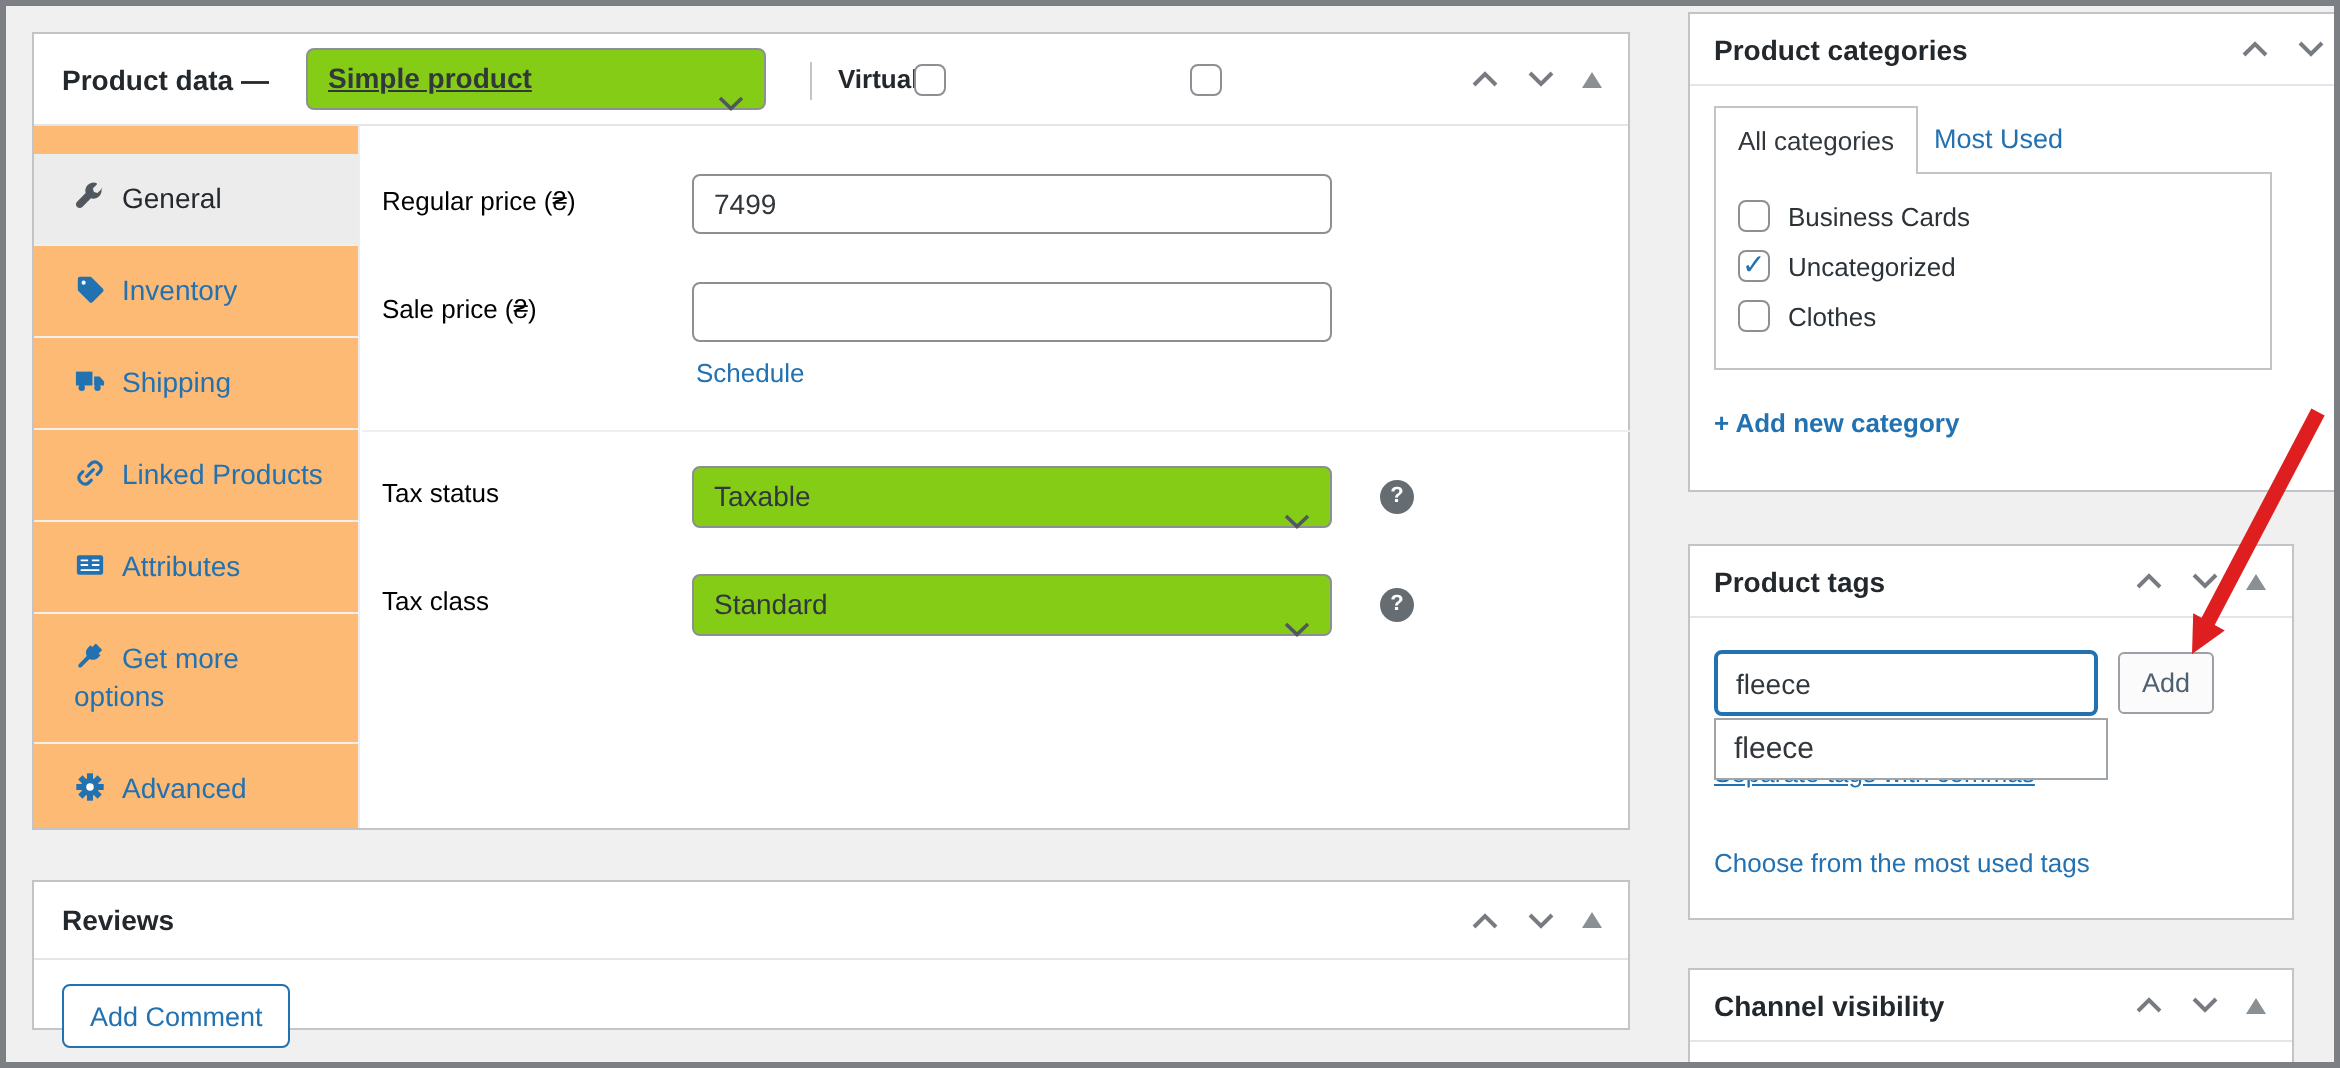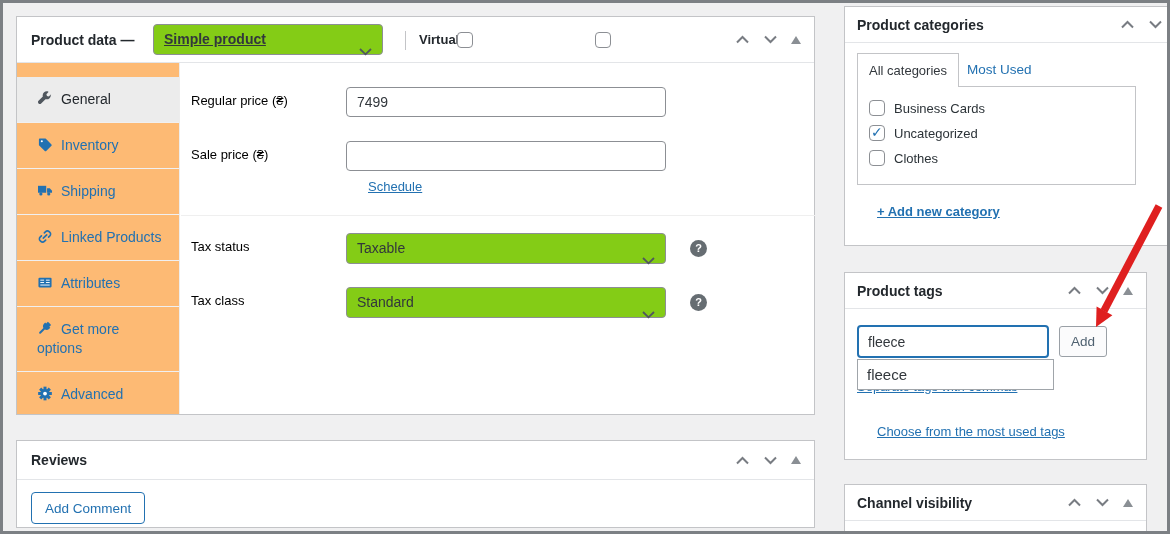--- a/index.html
+++ b/index.html
@@ -84,24 +84,24 @@
     position:absolute; left:329px; width:320px; height:31px;
     border:1px solid #8c8f94; border-radius:4px; background:#84cc16;
     font-size:14px; color:#32373c; line-height:29px; padding-left:10px; cursor:pointer;
   }
   .hr-div { position:absolute; left:164px; width:634px; height:1px; background:#efefef; }
   .help-icon {
     position:absolute; width:17px; height:17px; border-radius:50%;
     background:#666d72; color:#fff; font-size:11px; font-weight:bold;
     text-align:center; line-height:17px; cursor:pointer;
   }
-  .link { color:#2271b1; text-decoration:underline; cursor:pointer;margin-left:20px; }
-
-  
-  #rv-panel { left:16px; top:440px; width:799px; height:88px; }
+  .link { color:#2271b1; cursor:pointer; }
+
+  
+  #rv-panel { left:16px; top:440px; width:799px; height:75px; }
   #rv-hd { height:39px; padding-left:14px; }
   .btn-outline-blue {
     position:absolute; left:14px; top:51px; height:32px; padding:0 13px;
     background:#fff; border:1px solid #2271b1; border-radius:4px;
     color:#2271b1; font-size:13.5px; cursor:pointer;
     font-family:"Liberation Sans","DejaVu Sans",sans-serif;
   }
 
   
   #cat-panel { left:844px; top:6px; width:356px; height:240px; }

